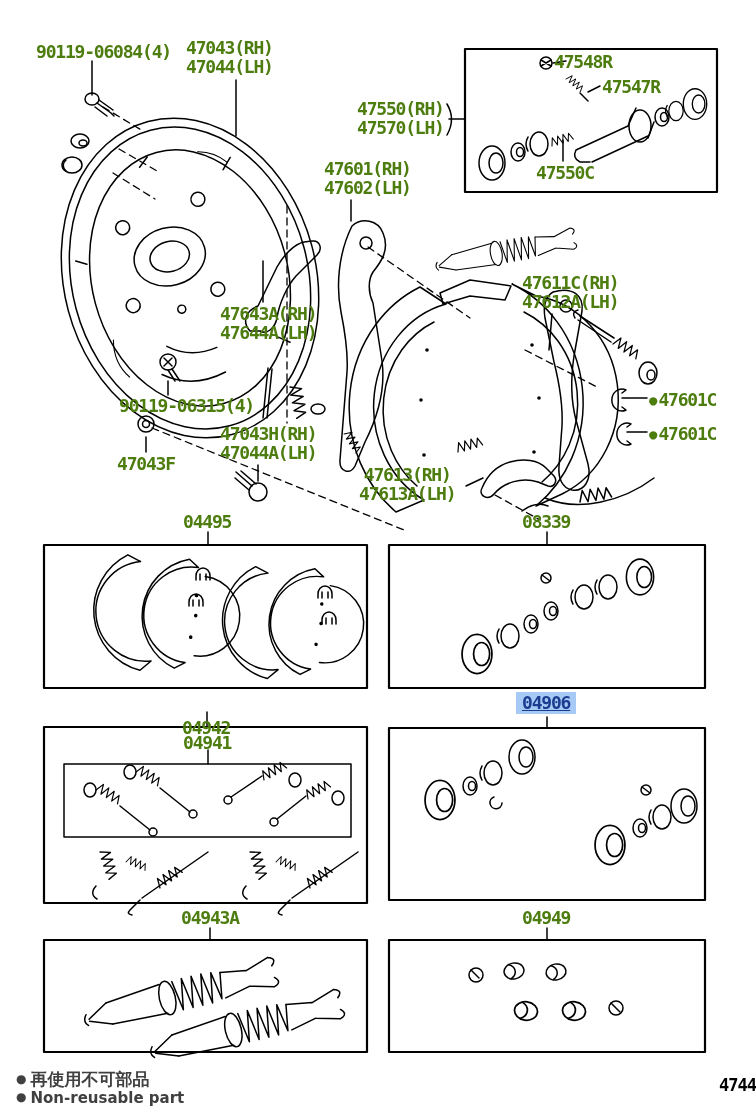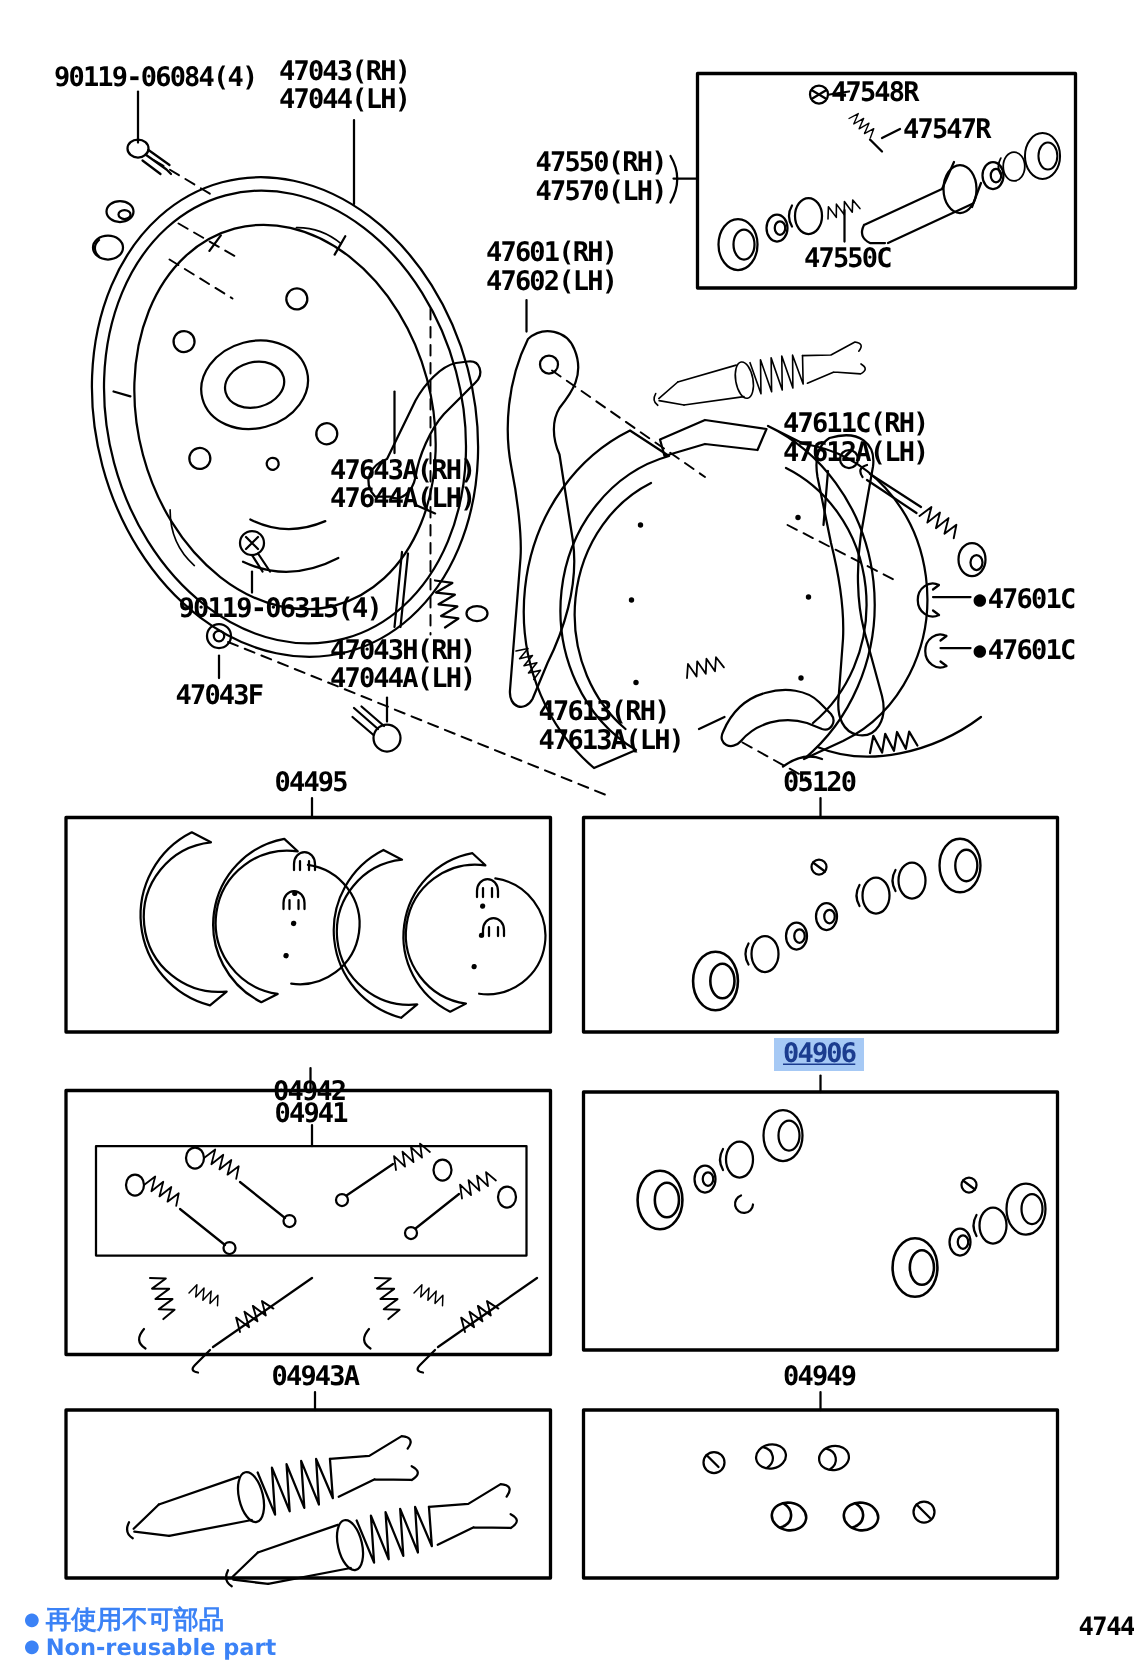--- a/index.html
+++ b/index.html
@@ -9,26 +9,26 @@
   html,body{margin:0;padding:0;background:#fff;}
   body{width:756px;height:1108px;position:relative;overflow:hidden;
        font-family:"DejaVu Sans Mono",monospace;}
   #art{position:absolute;left:0;top:0;z-index:1;}
   #art path,#art ellipse,#art circle,#art line,#art polyline,#art rect{
     fill:none;stroke:#000;stroke-width:1.5;stroke-linecap:round;stroke-linejoin:round;}
   #art .box{stroke-width:2.2;}
   #art .thin{stroke-width:1.1;}
   #art .dash{stroke-dasharray:7 5;stroke-width:1.3;}
   #art .dot{fill:#000;stroke:none;}
-  .lbl{position:absolute;z-index:2;color:#000000;white-space:nowrap;
+  .lbl{position:absolute;z-index:2;color:#4d7c0f;white-space:nowrap;
        font:700 18px "DejaVu Sans Mono",monospace;letter-spacing:-1.2px;line-height:19px;}
-  .lbl div{height:19px;}
+  .lbl div{height:19px;text-align:center;}
   .hl{background:var(--highlight-bg);color:var(--highlight-text);padding:1px 6px 2px 6px;text-decoration:underline;}
   .bullet{font-size:14px;letter-spacing:0;vertical-align:1px;padding-right:1px;}
-  .foot{position:absolute;z-index:2;color:#3b82f6;white-space:nowrap;
+  .foot{position:absolute;z-index:2;color:#404040;white-space:nowrap;
         font:700 16px "DejaVu Sans",sans-serif;}
   .foot .bullet{font-size:12px;vertical-align:2px;padding-right:4px;}
   .docnum{position:absolute;z-index:2;color:#000;white-space:nowrap;
           font:700 17px "DejaVu Sans Mono",monospace;letter-spacing:-1px;margin-left:28px;}
 </style>
 </head>
 <body>
 
 <svg id="art" width="756" height="1108" viewBox="0 0 756 1108">
   <defs>
@@ -388,21 +388,21 @@
   <div>47043H(RH)</div>
   <div>47044A(LH)</div>
 </div>
 
 <div class="lbl" style="left:359px;top:465px">
   <div>47613(RH)</div>
   <div>47613A(LH)</div>
 </div>
 
 <div class="lbl" style="left:183px;top:512px">04495</div>
-<div class="lbl" style="left:522px;top:512px">05120</div>
+<div class="lbl" style="left:522px;top:512px">08339</div>
 <div class="lbl" style="left:182px;top:718px">04942</div>
 <div class="lbl hl" style="left:516px;top:692px">04906</div>
 <div class="lbl" style="left:183px;top:733px">04941</div>
 <div class="lbl" style="left:181px;top:908px">04943A</div>
 <div class="lbl" style="left:522px;top:908px">04949</div>
 
 <div class="foot" style="left:16px;top:1068px;font-size:17px"><span class="bullet">●</span><span>再使用不可部品</span></div>
 
 <div class="foot" style="left:16px;top:1089px;font-size:15px"><span class="bullet">●</span><span>Non-reusable part</span></div>
 

